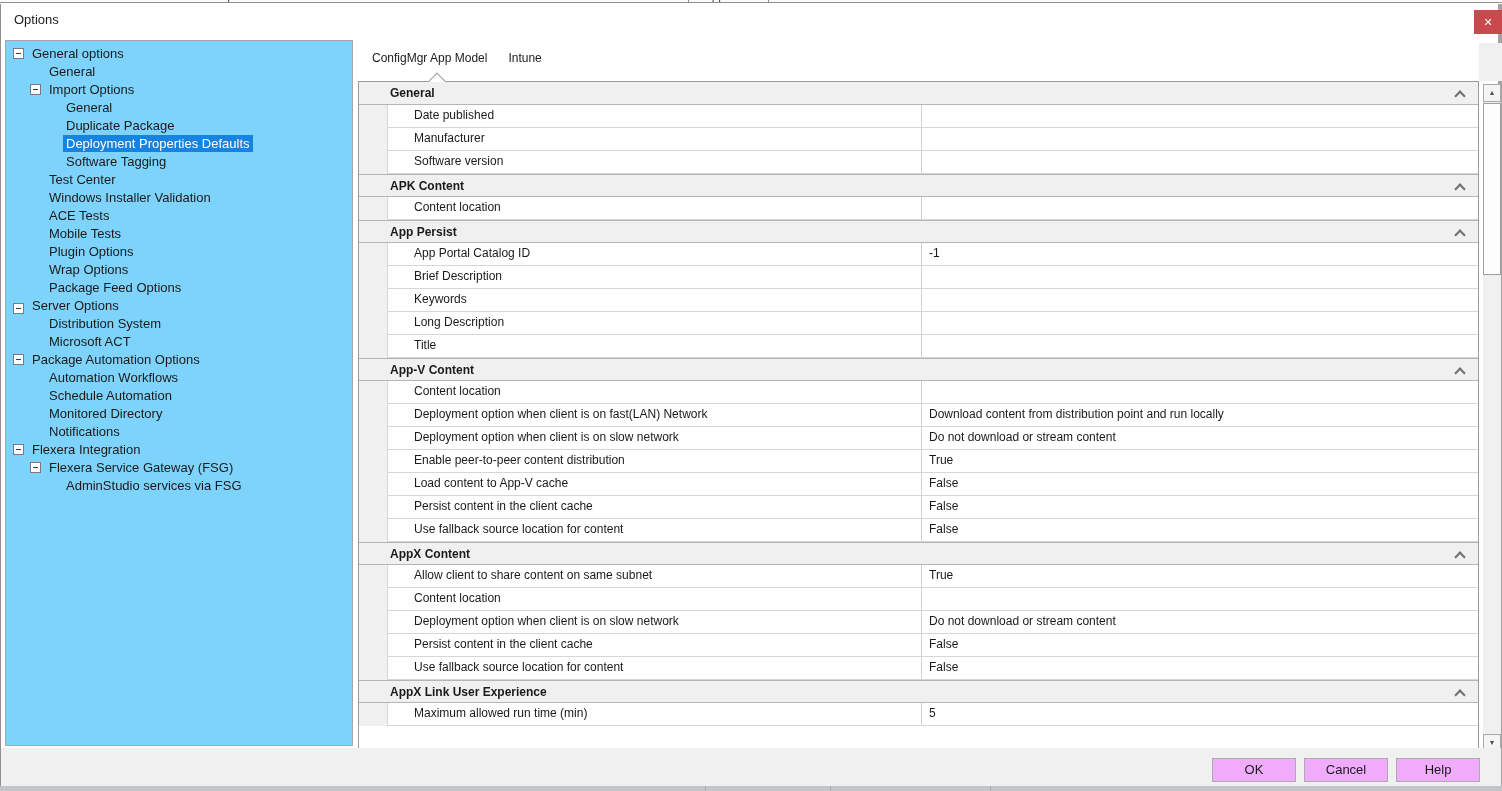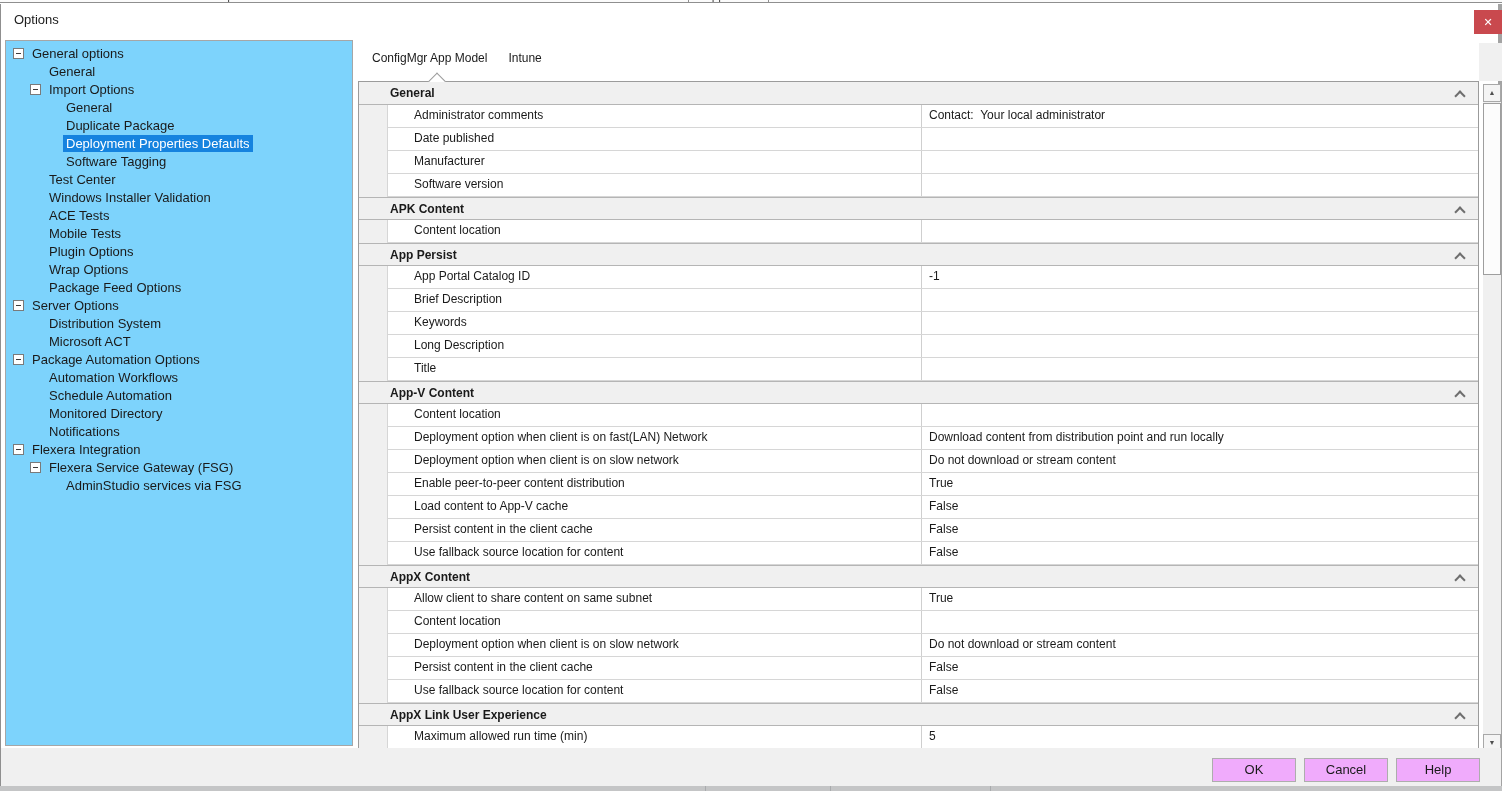--- a/index.html
+++ b/index.html
@@ -120,21 +120,21 @@
       </div>
       <div class="tree-item" style="padding-left: 40px;">
         <span class="tree-label">Plugin Options</span>
       </div>
       <div class="tree-item" style="padding-left: 40px;">
         <span class="tree-label">Wrap Options</span>
       </div>
       <div class="tree-item" style="padding-left: 40px;">
         <span class="tree-label">Package Feed Options</span>
       </div>
-      <div class="tree-item" style="padding-left: 7px;">
+      <div class="tree-item" style="padding-left: 7px; align-items: flex-end;">
         <span class="expander"></span>
         <span class="tree-label">Server Options</span>
       </div>
       <div class="tree-item" style="padding-left: 40px;">
         <span class="tree-label">Distribution System</span>
       </div>
       <div class="tree-item" style="padding-left: 40px;">
         <span class="tree-label">Microsoft ACT</span>
       </div>
       <div class="tree-item" style="padding-left: 7px;">
@@ -170,25 +170,20 @@
       <span class="tab selected">ConfigMgr App Model</span>
       <span class="tab">Intune</span>
     </div>
 
   <div class="pgrid">
     <div class="tab-pointer"></div>
     <div class="grid-body" id="gridbody">
         <div class="grid-header">
           <span>General</span>
           <span class="chev"></span>
-        </div>
-        <div class="grid-row">
-          <div class="gutter"></div>
-          <div class="name-cell">Administrator comments</div>
-          <div class="value-cell">Contact:  Your local administrator</div>
         </div>
         <div class="grid-row">
           <div class="gutter"></div>
           <div class="name-cell">Date published</div>
           <div class="value-cell"></div>
         </div>
         <div class="grid-row">
           <div class="gutter"></div>
           <div class="name-cell">Manufacturer</div>
           <div class="value-cell"></div>

